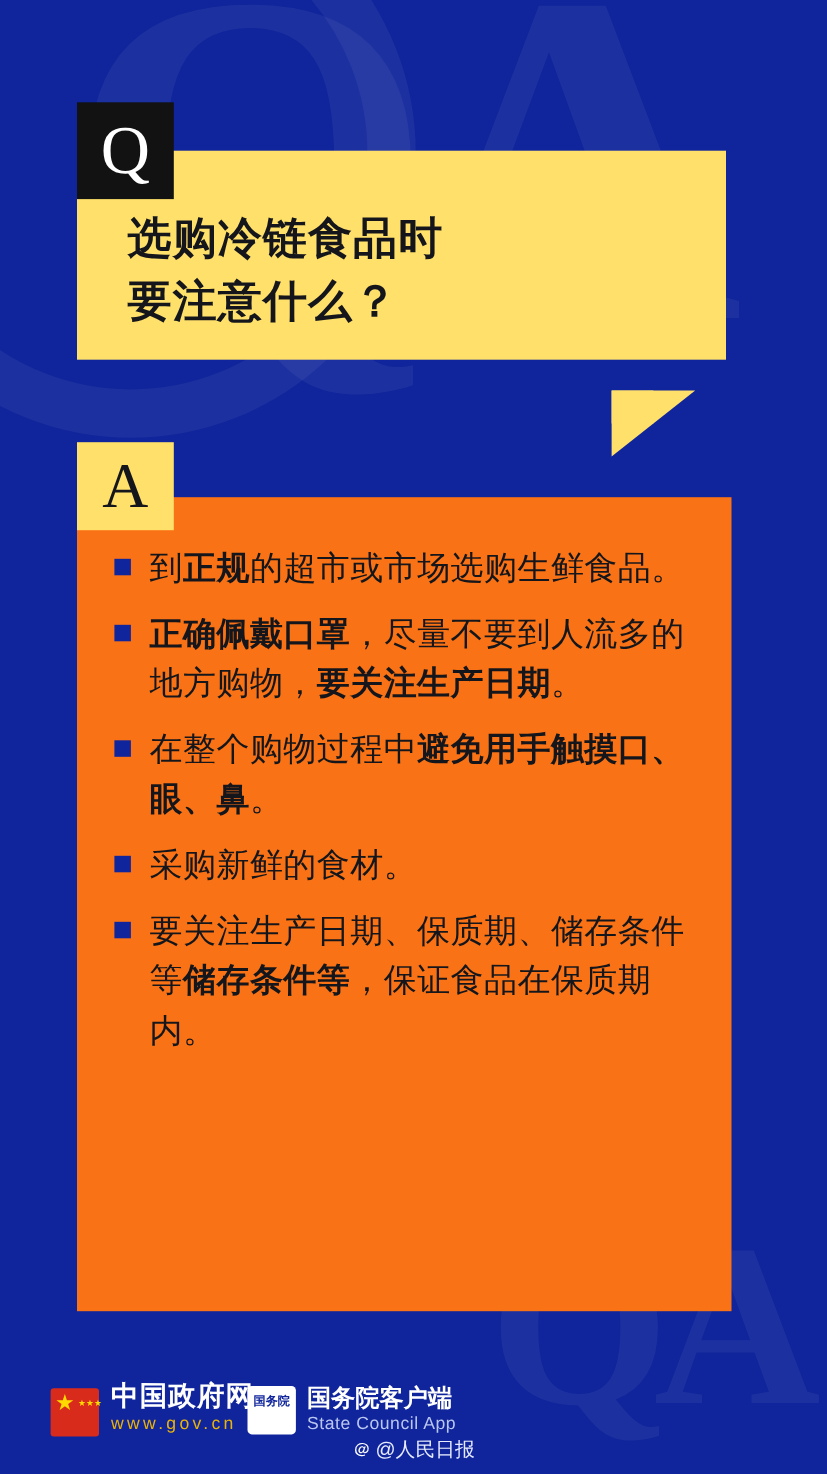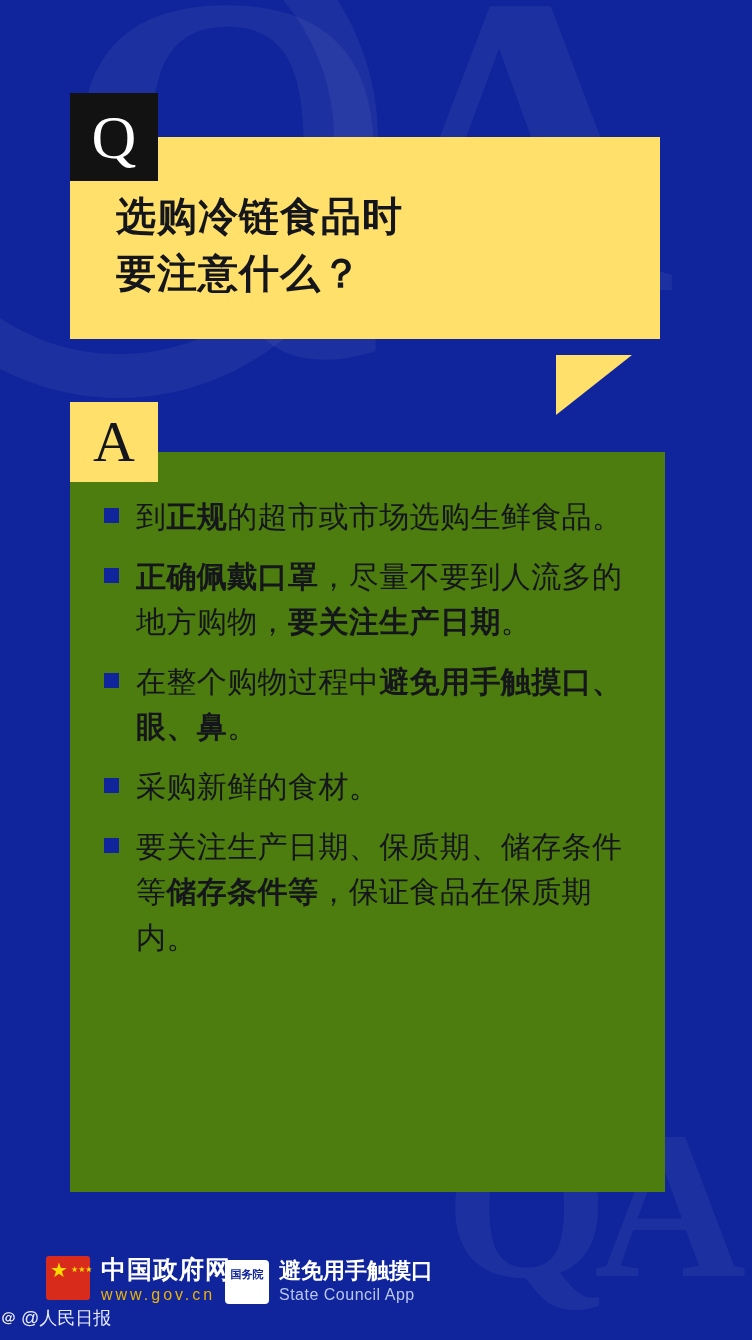--- a/index.html
+++ b/index.html
@@ -66,21 +66,21 @@
     z-index: 5;
   }
 
   
   .q-bubble {
     position: absolute;
     left: 70px;
     top: 137px;
     width: 590px;
     background: #ffe06a;
-    padding: 52px 40px 36px 46px;
+    padding: 52px 40px 24px 46px;
     box-sizing: border-box;
     z-index: 3;
   }
   .q-text {
     font-family: "Liberation Serif", serif;
     font-weight: bold;
     color: #14161c;
     font-size: 40px;
     line-height: 1.42;
     letter-spacing: 1px;
@@ -114,21 +114,21 @@
     z-index: 5;
   }
 
   
   .a-card {
     position: absolute;
     left: 70px;
     top: 452px;
     width: 595px;
     min-height: 740px;
-    background: #4d7c0f;
+    background: #f97316;
     padding: 42px 30px 44px 30px;
     box-sizing: border-box;
     z-index: 2;
   }
   .a-list {
     list-style: none;
     margin: 0;
     padding: 0;
   }
   .a-item {
@@ -159,21 +159,21 @@
     bottom: 0;
     width: 100%;
     height: 110px;
     z-index: 6;
   }
   .logo-gov {
     position: absolute;
     left: 46px;
     bottom: 34px;
     display: flex;
-    align-items: flex-start;
+    align-items: flex-end;
     gap: 11px;
   }
   .emblem {
     width: 44px;
     height: 44px;
     background: #d92b1c;
     border-radius: 3px;
     position: relative;
   }
   .emblem::before {
@@ -240,21 +240,21 @@
     color: #b9c6ef;
     font-size: 16px;
     letter-spacing: 0.5px;
     line-height: 1.4;
   }
   .weibo {
     position: absolute;
     right: 0;
     left: 0;
     bottom: 10px;
-    text-align: left;
+    text-align: center;
     color: #e6ebff;
     font-size: 18px;
   }
   .weibo .wb-icon {
     display: inline-block;
     color: #ffffff;
     font-size: 17px;
     margin-right: 4px;
   }
 </style>
@@ -292,21 +292,21 @@
       <div class="emblem"></div>
       <div class="gov-text">
         <div class="cn">中国政府网</div>
         <div class="en">www.gov.cn</div>
       </div>
     </div>
 
     <div class="logo-app">
       <div class="app-mark">国务院</div>
       <div class="app-text">
-        <div class="cn">避免用手触摸口</div>
+        <div class="cn">国务院客户端</div>
         <div class="en">State Council App</div>
       </div>
     </div>
 
     <div class="weibo">
       <span class="wb-icon">＠</span><span>@人民日报</span>
     </div>
   </div>
 
 </div>

